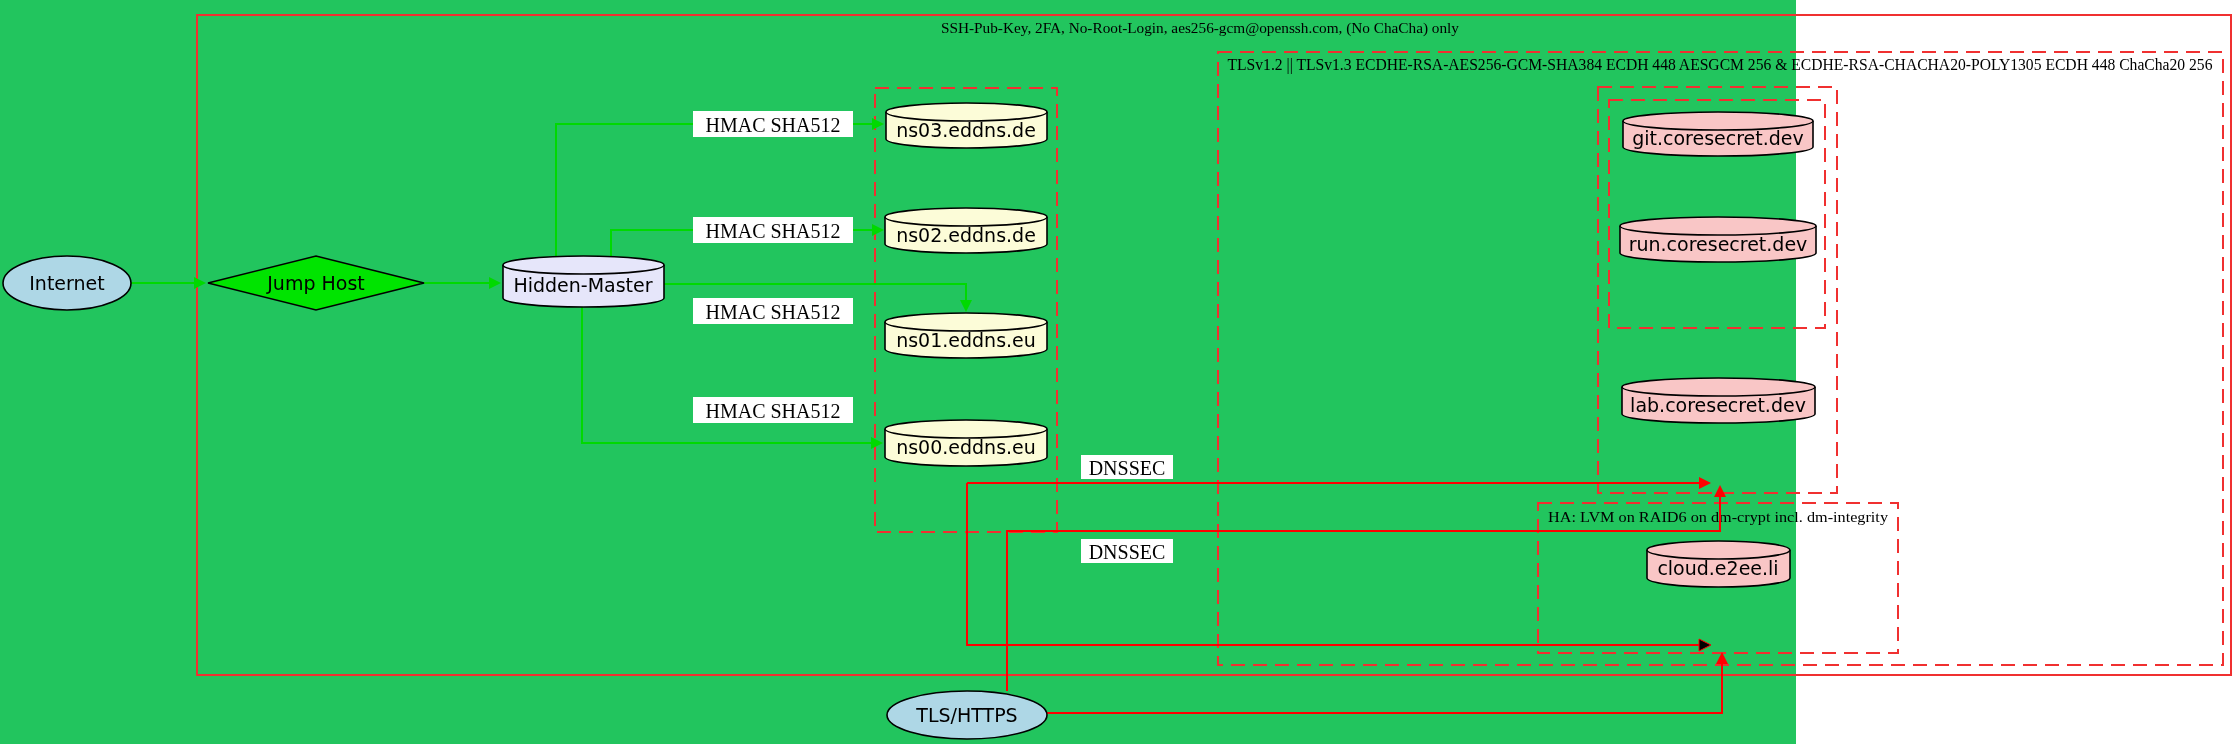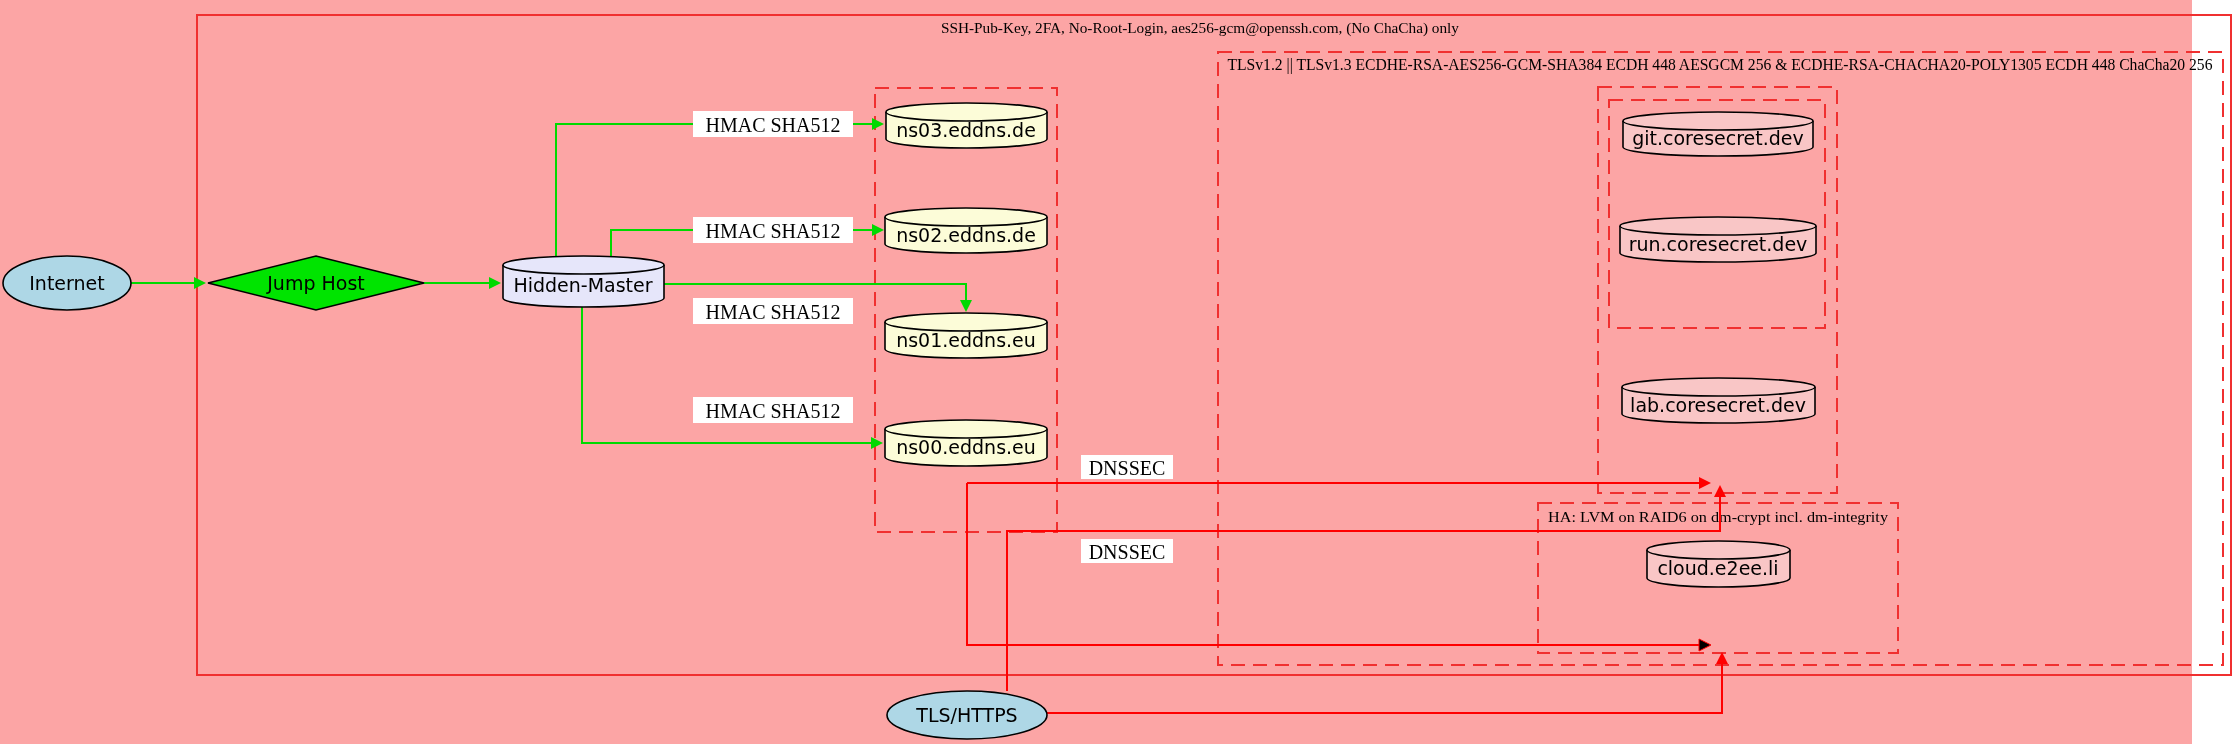--- a/index.html
+++ b/index.html
@@ -1,16 +1,16 @@
 <!DOCTYPE html>
 <html><head>
 <meta charset="utf-8">
 <style>
   html,body{margin:0;padding:0;background:#ffffff;}
-  .stage{width:2192px;height:744px;position:relative;background:#fca5a5;}
+  .stage{width:1796px;height:744px;position:relative;background:#22c55e;}
   svg{display:block;}
   .clusterlabel{font-family:"Liberation Serif",serif;font-size:15px;fill:#000;}
   .tlslabel{font-family:"Liberation Serif",serif;font-size:16px;fill:#000;}
   .edgelabel{font-family:"Liberation Serif",serif;font-size:20px;fill:#000;}
   .nodelabel{font-family:"DejaVu Sans","Liberation Sans",sans-serif;font-size:19px;fill:#000;}
   .cluster{fill:none;stroke-width:2;}
   .dashed{stroke-dasharray:14 8;}
   .shape{stroke:#000;stroke-width:1.6;}
   .edge{fill:none;stroke-width:2;}
   .labelbg{fill:#ffffff;stroke:none;}

